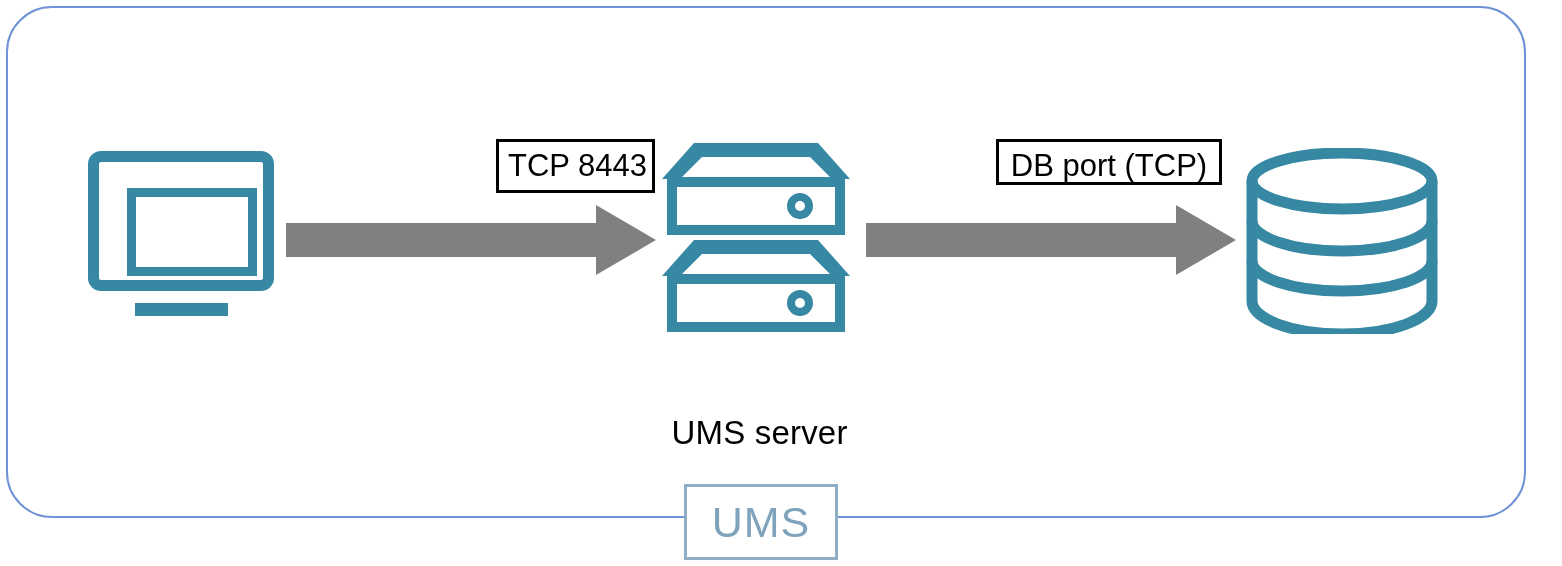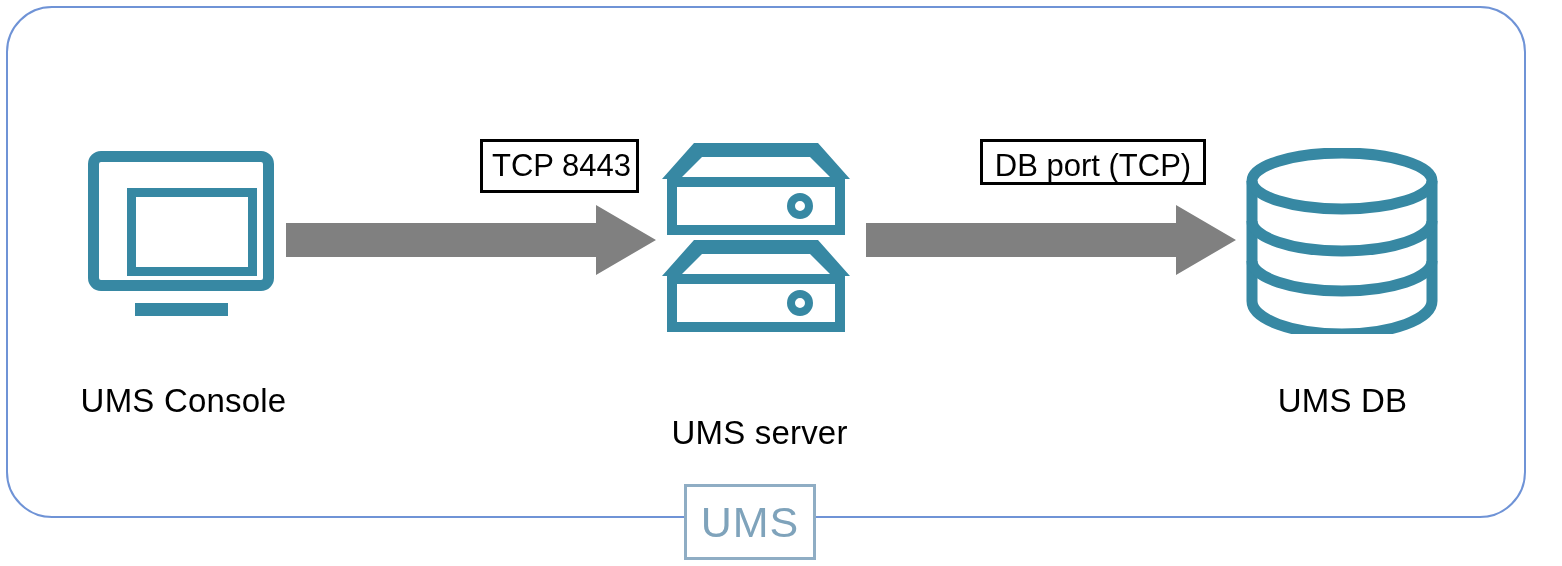--- a/index.html
+++ b/index.html
@@ -146,28 +146,29 @@
     position: absolute;
     border: 3px solid #000000;
     background: #ffffff;
     box-sizing: border-box;
     color: #000000;
     font-size: 31px;
     line-height: 48px;
     text-align: center;
     white-space: nowrap;
     padding: 0 9px;
+    margin-left: 16px;
   }
 
   
   .ums-badge {
     position: absolute;
     left: 684px;
     top: 484px;
-    width: 132px;
+    width: 154px;
     height: 76px;
     border: 3px solid #8fadc4;
     background: #ffffff;
     box-sizing: border-box;
     color: #7fa3bb;
     font-size: 43px;
     line-height: 70px;
     text-align: center;
     letter-spacing: 1px;
   }
@@ -178,21 +179,20 @@
 <div id="canvas">
 
   <div class="outer-frame"></div>
 
   <div class="node monitor">
     <div class="monitor-outer">
       <div class="monitor-inner"></div>
     </div>
     <div class="monitor-stand"></div>
   </div>
-  <div class="node-caption" style="left:46px; top:382px; width:275px;">UMS Console</div>
 
   <div class="arrow" style="left:286px; top:205px; width:370px;">
     <svg width="370" height="70" viewBox="0 0 370 70" xmlns="http://www.w3.org/2000/svg">
       <polygon points="0,18 310,18 310,0 370,35 310,70 310,52 0,52" fill="#808080"></polygon>
     </svg>
   </div>
   <div class="port-label" style="left:480px; top:139px; width:159px; height:54px;">TCP 8443</div>
 
   <div class="node server">
 
@@ -235,17 +235,16 @@
         <path d="M 6,33 L 6,153 A 90,33 0 0 0 186,153 L 186,33"></path>
 
         <ellipse cx="96" cy="33" rx="90" ry="28"></ellipse>
 
         <path d="M 6,73 A 90,30 0 0 0 186,73"></path>
 
         <path d="M 6,113 A 90,30 0 0 0 186,113"></path>
       </g>
     </svg>
   </div>
-  <div class="node-caption" style="left:1205px; top:382px; width:275px;">UMS DB</div>
 
   <div class="ums-badge">UMS</div>
 
 </div>
 
 </body></html>

